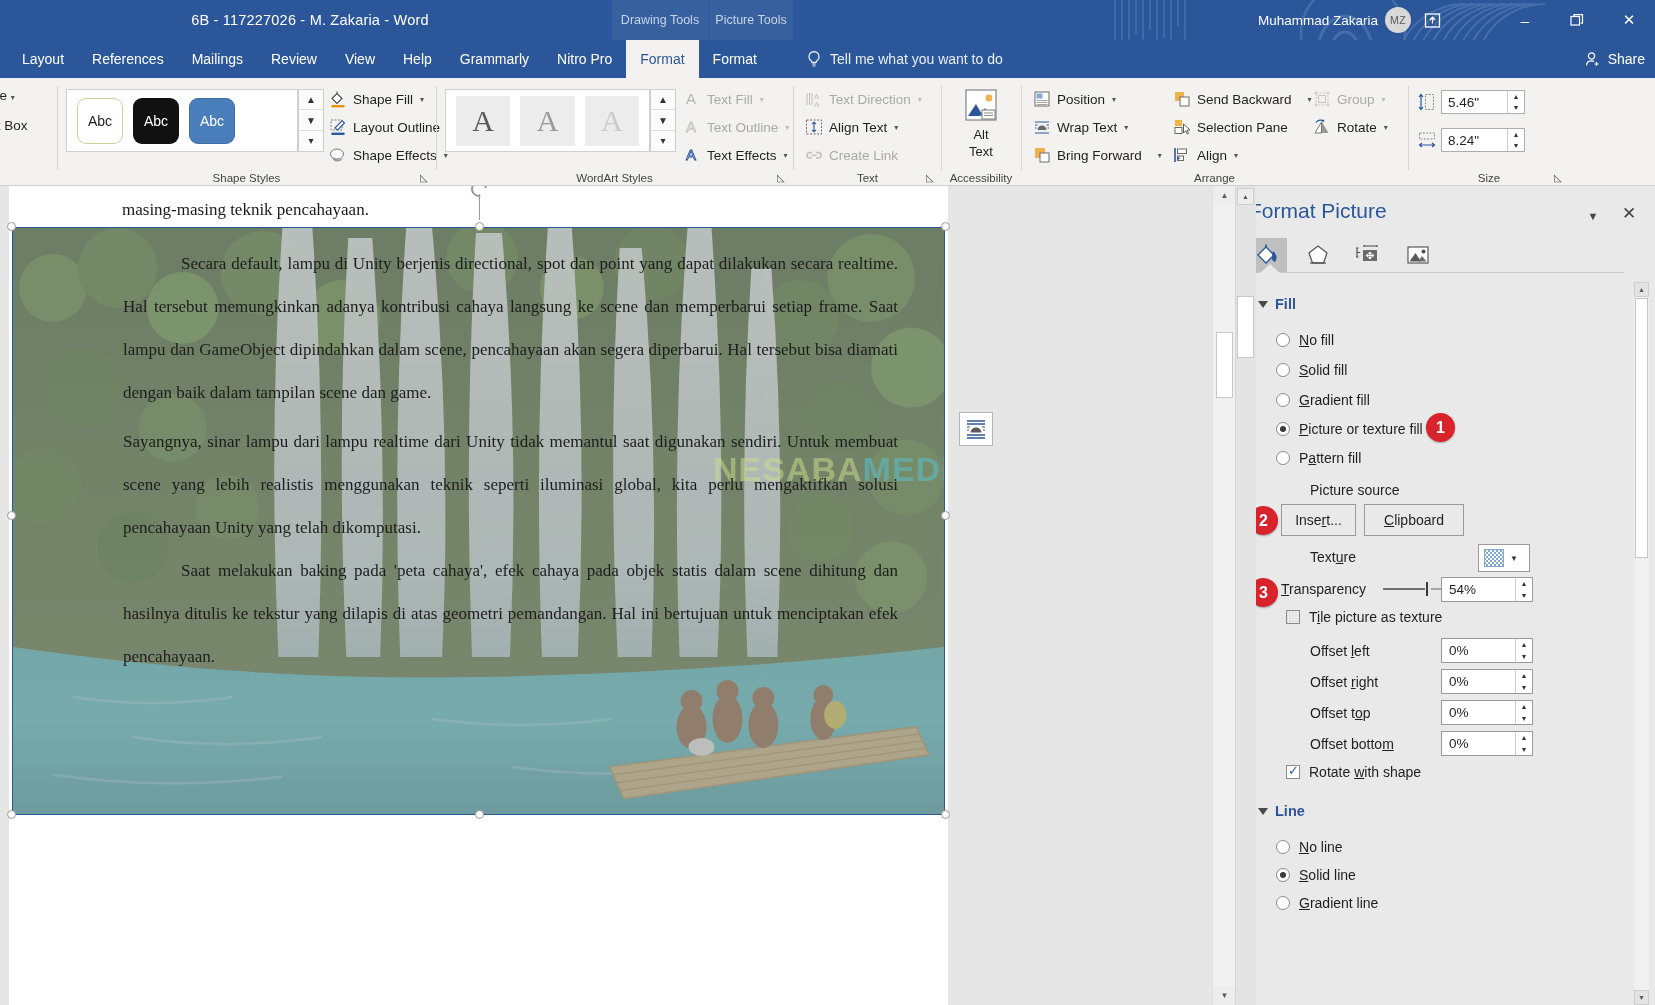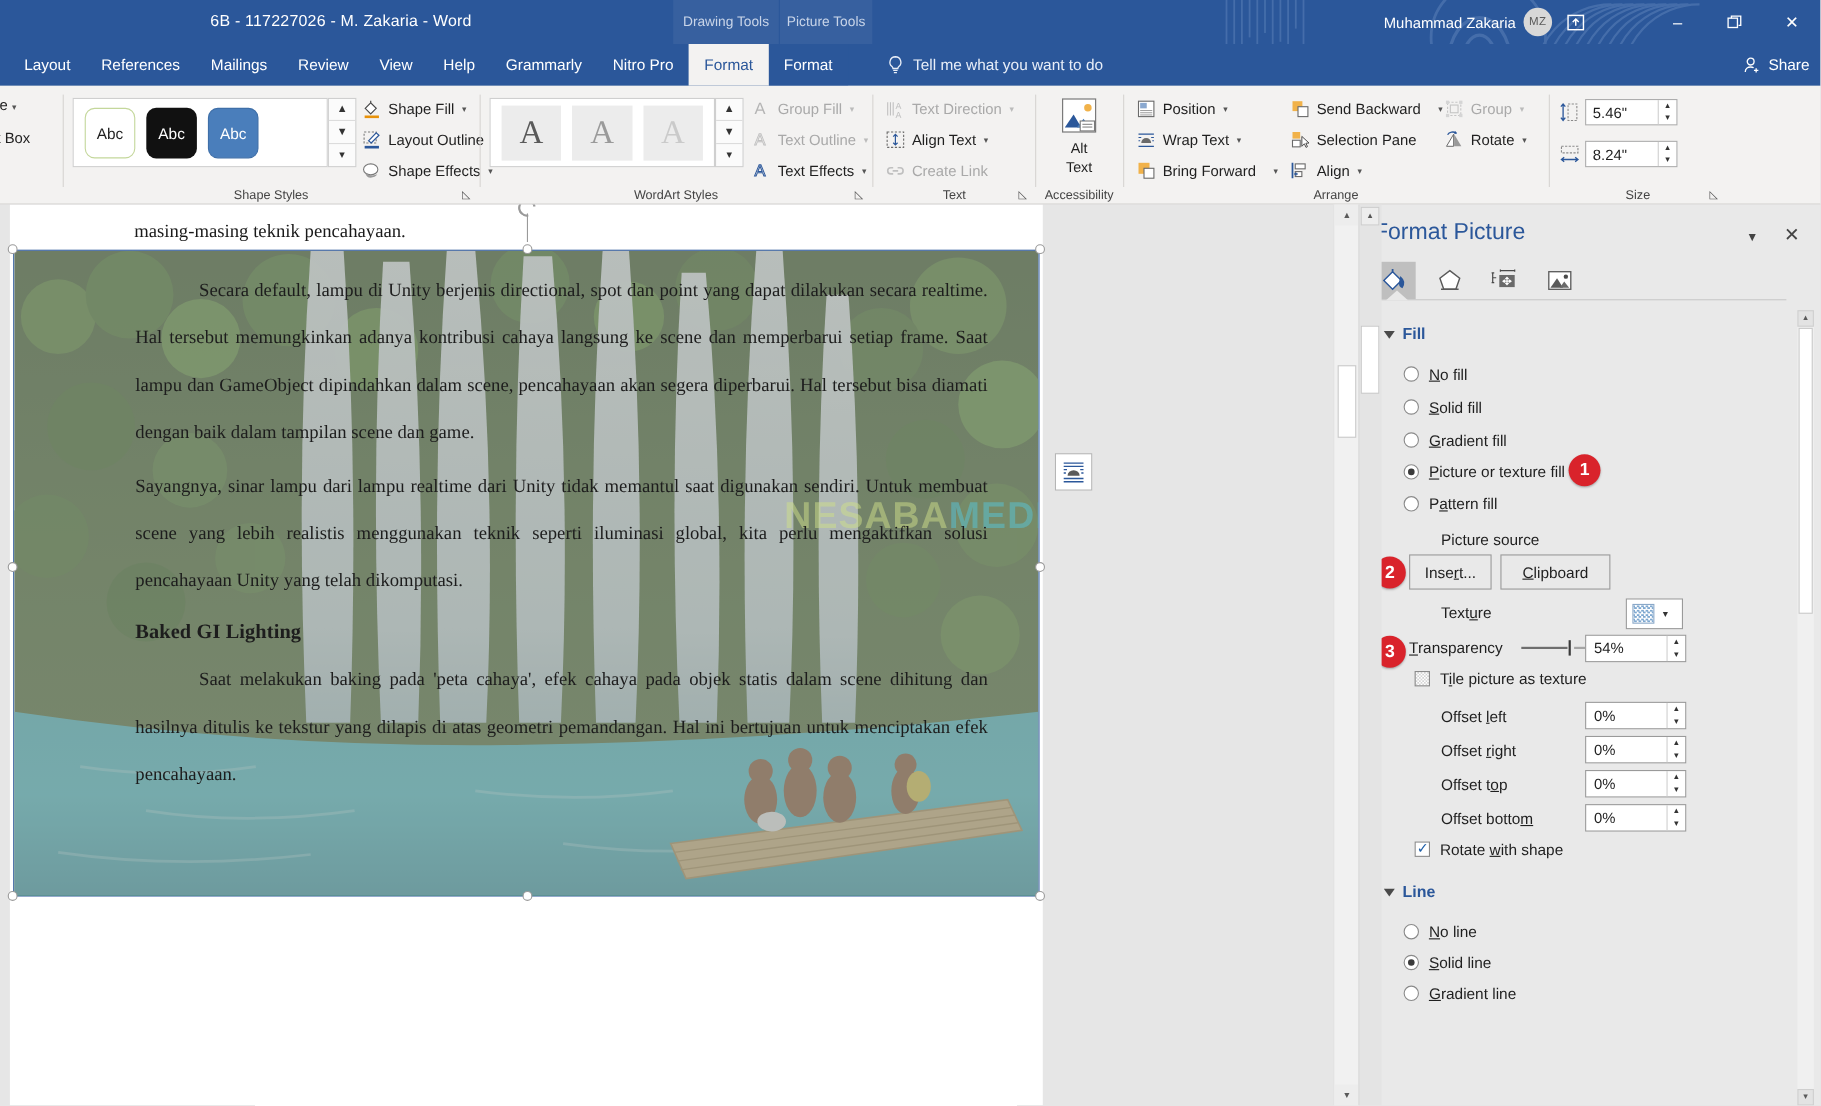--- a/index.html
+++ b/index.html
@@ -543,21 +543,21 @@
         <div>▼</div>
         <div>▾</div>
       </div>
 
       <div class="rbtn dim" style="left:243px; top:8px;">
         <span class="ico">
           <svg width="18" height="18" viewBox="0 0 18 18">
               <text x="3" y="14" font-size="15" font-family="Liberation Sans" fill="#b5b5b5">A</text>
             </svg>
         </span>
-        <span>Group Fill</span>
+        <span>Text Fill</span>
         <span class="caret">▾</span>
       </div>
       <div class="rbtn dim" style="left:243px; top:36px;">
         <span class="ico">
           <svg width="18" height="18" viewBox="0 0 18 18">
               <text x="3" y="14" font-size="15" font-family="Liberation Sans" fill="none" stroke="#c0c0c0" stroke-width=".8">A</text>
             </svg>
         </span>
         <span>Text Outline</span>
         <span class="caret">▾</span>
@@ -849,21 +849,20 @@
         </svg>
         <div class="pic-overlay"></div>
 
         <div class="watermark">
           <span class="wm-a">NESABA</span><span class="wm-b">MEDIA</span>
         </div>
 
         <div class="doctext">
           <div class="p-style indent">Secara default, lampu di Unity berjenis directional, spot dan point yang dapat dilakukan secara realtime. Hal tersebut memungkinkan adanya kontribusi cahaya langsung ke scene dan memperbarui setiap frame. Saat lampu dan GameObject dipindahkan dalam scene, pencahayaan akan segera diperbarui. Hal tersebut bisa diamati dengan baik dalam tampilan scene dan game.</div>
           <div class="p-style" style="margin-top:6px;">Sayangnya, sinar lampu dari lampu realtime dari Unity tidak memantul saat digunakan sendiri. Untuk membuat scene yang lebih realistis menggunakan teknik seperti iluminasi global, kita perlu mengaktifkan solusi pencahayaan Unity yang telah dikomputasi.</div>
-          <div class="h-style" style="margin-top:16px;">Baked GI Lighting</div>
           <div class="p-style indent">Saat melakukan baking pada 'peta cahaya', efek cahaya pada objek statis dalam scene dihitung dan hasilnya ditulis ke tekstur yang dilapis di atas geometri pemandangan. Hal ini bertujuan untuk menciptakan efek pencahayaan.</div>
         </div>
       </div>
 
       <div class="rot-stem" style="left:470px; top:8px; height:26px;"></div>
       <div class="rot-handle" style="left:462px; top:-5px; transform:rotate(35deg);"></div>
       <div class="handle" style="left:-2px; top:36px;"></div>
       <div class="handle" style="left:466px; top:36px;"></div>
       <div class="handle" style="left:932px; top:36px;"></div>
       <div class="handle" style="left:-2px; top:325px;"></div>

